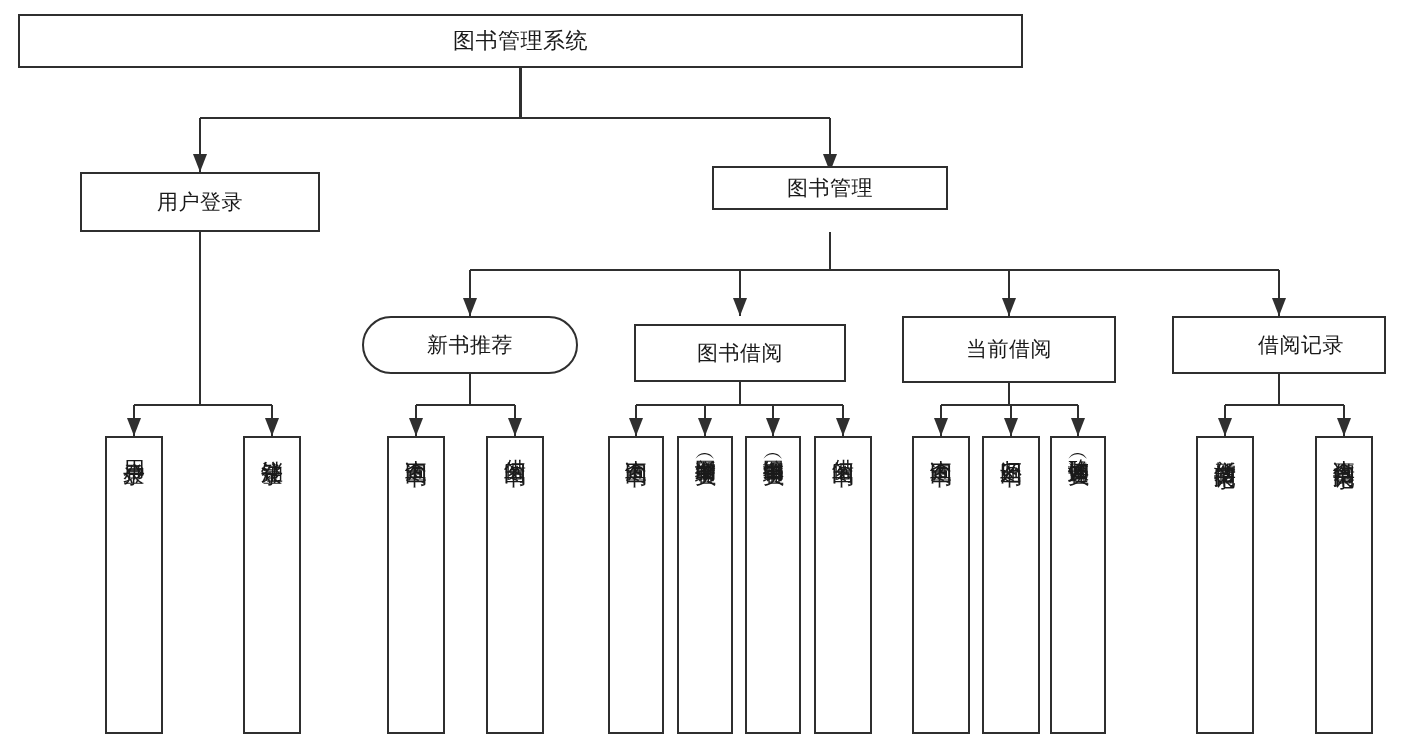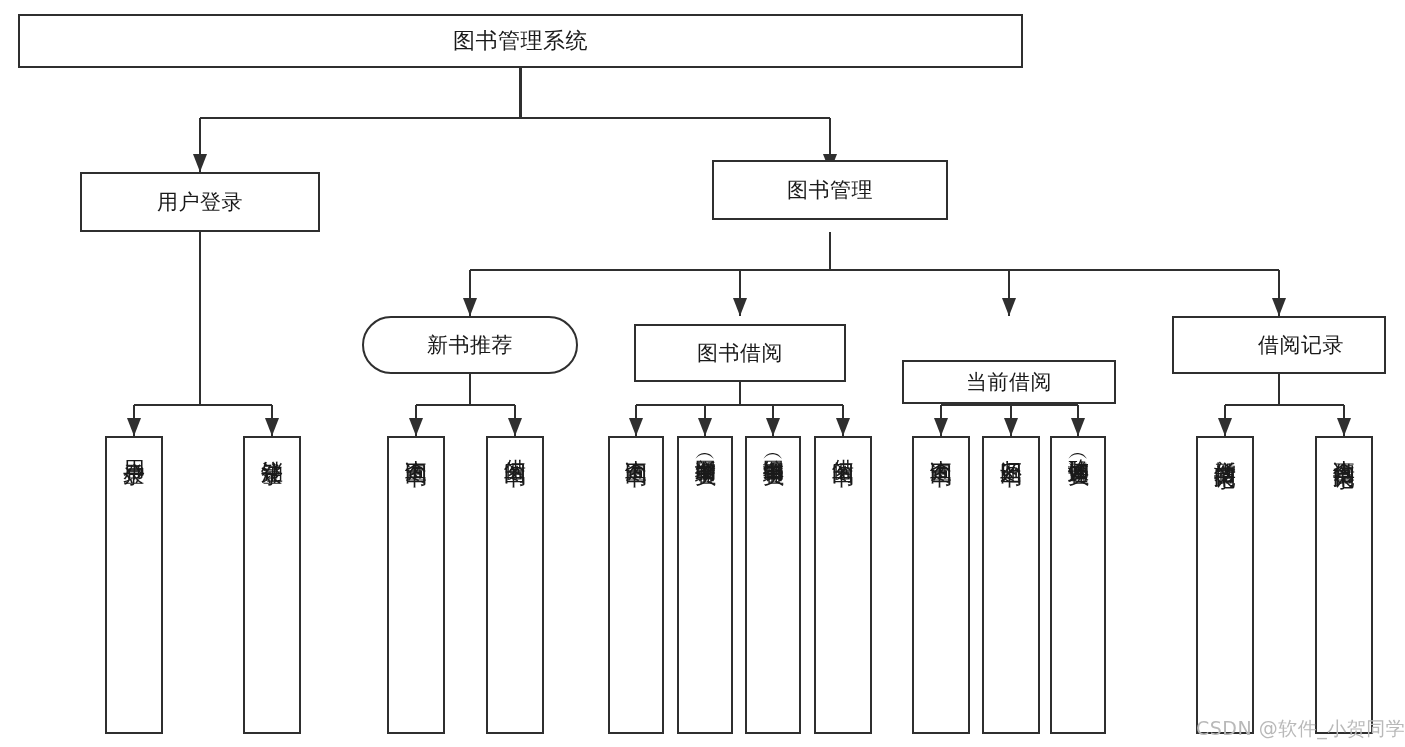--- a/index.html
+++ b/index.html
@@ -129,30 +129,30 @@
       <line x1="1344" y1="405" x2="1344" y2="436" stroke="#2f2f2f" stroke-width="2.2" shape-rendering="crispEdges"></line>
       <polygon points="1337,418 1351,418 1344,436" fill="#2f2f2f"></polygon>
     </svg>
   <div id="nodes-layer">
       <div class="node horiz root" style="left: 18px; top: 14px; width: 1005px; height: 54px;">
         <span class="label">图书管理系统</span>
       </div>
       <div class="node horiz" style="left: 80px; top: 172px; width: 240px; height: 60px;">
         <span class="label">用户登录</span>
       </div>
-      <div class="node horiz" style="left: 712px; top: 160px; width: 236px; height: 60px;">
+      <div class="node horiz" style="left: 712px; top: 166px; width: 236px; height: 44px;">
         <span class="label">图书管理</span>
       </div>
       <div class="node horiz" style="left: 362px; top: 316px; width: 216px; height: 58px; border-radius: 29px;">
         <span class="label">新书推荐</span>
       </div>
       <div class="node horiz" style="left: 634px; top: 324px; width: 212px; height: 58px;">
         <span class="label">图书借阅</span>
       </div>
-      <div class="node horiz" style="left: 902px; top: 316px; width: 214px; height: 44px; margin-top: 44px;">
+      <div class="node horiz" style="left: 902px; top: 316px; width: 214px; height: 67px;">
         <span class="label">当前借阅</span>
       </div>
       <div class="node horiz" style="left: 1172px; top: 316px; width: 214px; height: 58px; padding-left: 44px;">
         <span class="label">借阅记录</span>
       </div>
       <div class="node vert" style="left: 105px; top: 436px; width: 58px; height: 298px;">
         <span class="label">用户登录</span>
       </div>
       <div class="node vert" style="left: 243px; top: 436px; width: 58px; height: 298px;">
         <span class="label">注销登录</span>
@@ -184,14 +184,13 @@
       <div class="node vert narrow" style="left: 1050px; top: 436px; width: 56px; height: 298px;">
         <span class="label">确认归还（管理员）</span>
       </div>
       <div class="node vert" style="left: 1196px; top: 436px; width: 58px; height: 298px;">
         <span class="label">新增借阅记录</span>
       </div>
       <div class="node vert" style="left: 1315px; top: 436px; width: 58px; height: 298px;">
         <span class="label">查询借阅记录</span>
       </div>
     </div>
-  <div class="watermark" style="left: 1196px; top: 716px; color: rgb(185, 185, 185);">CSDN @软件_小贺同学</div>
 </div>
 
 </body></html>

